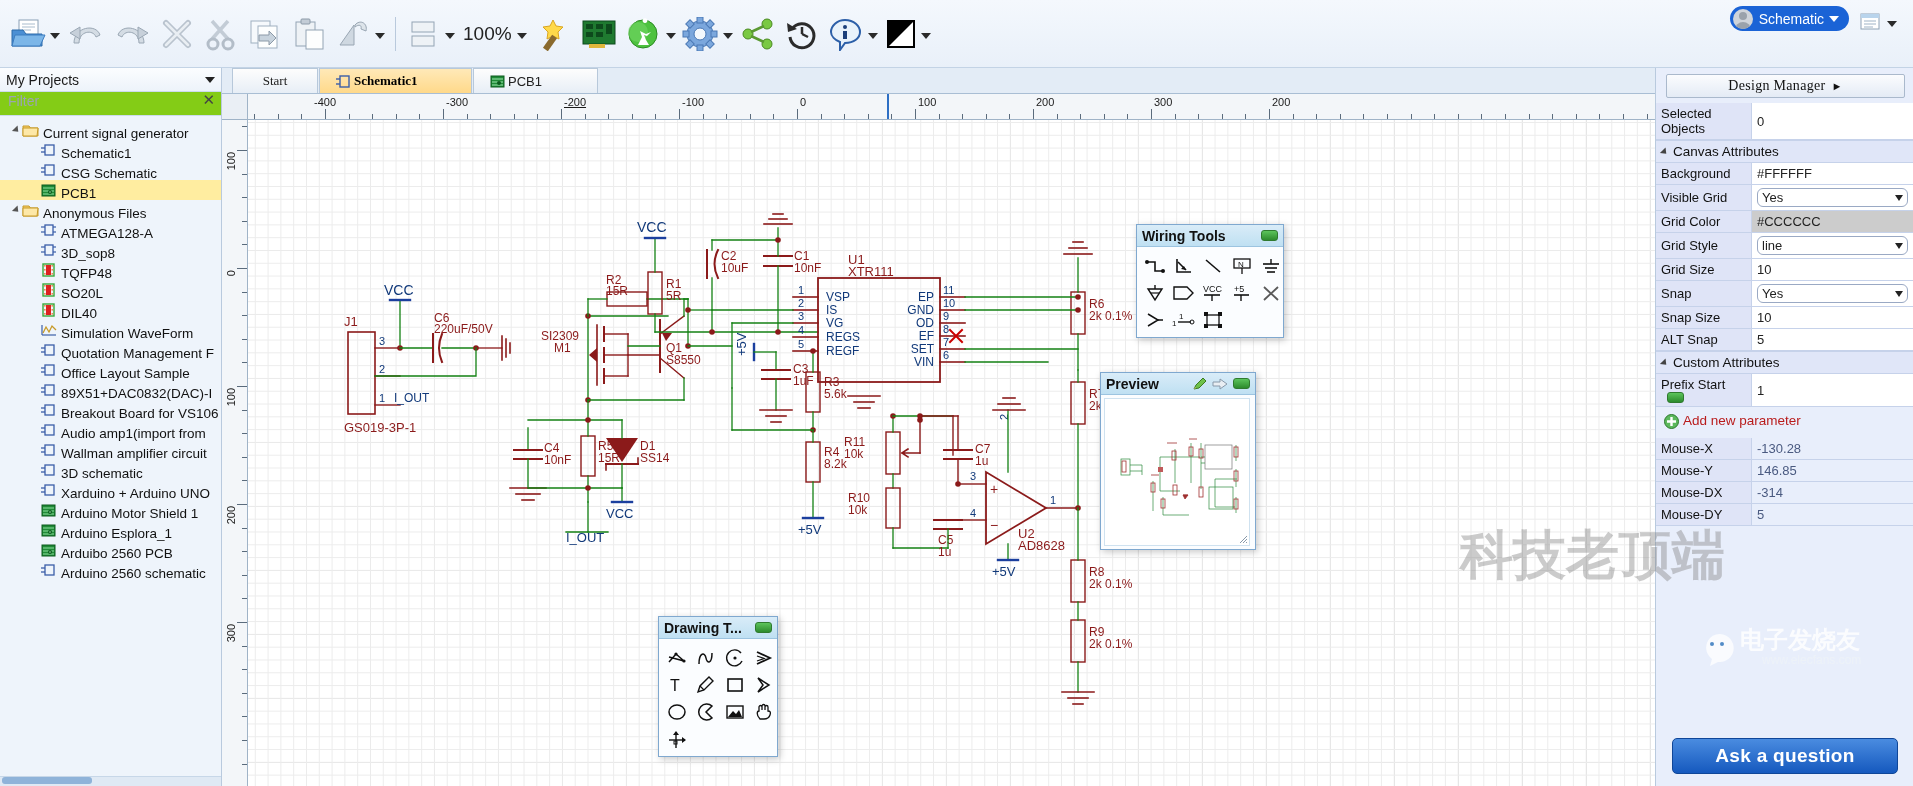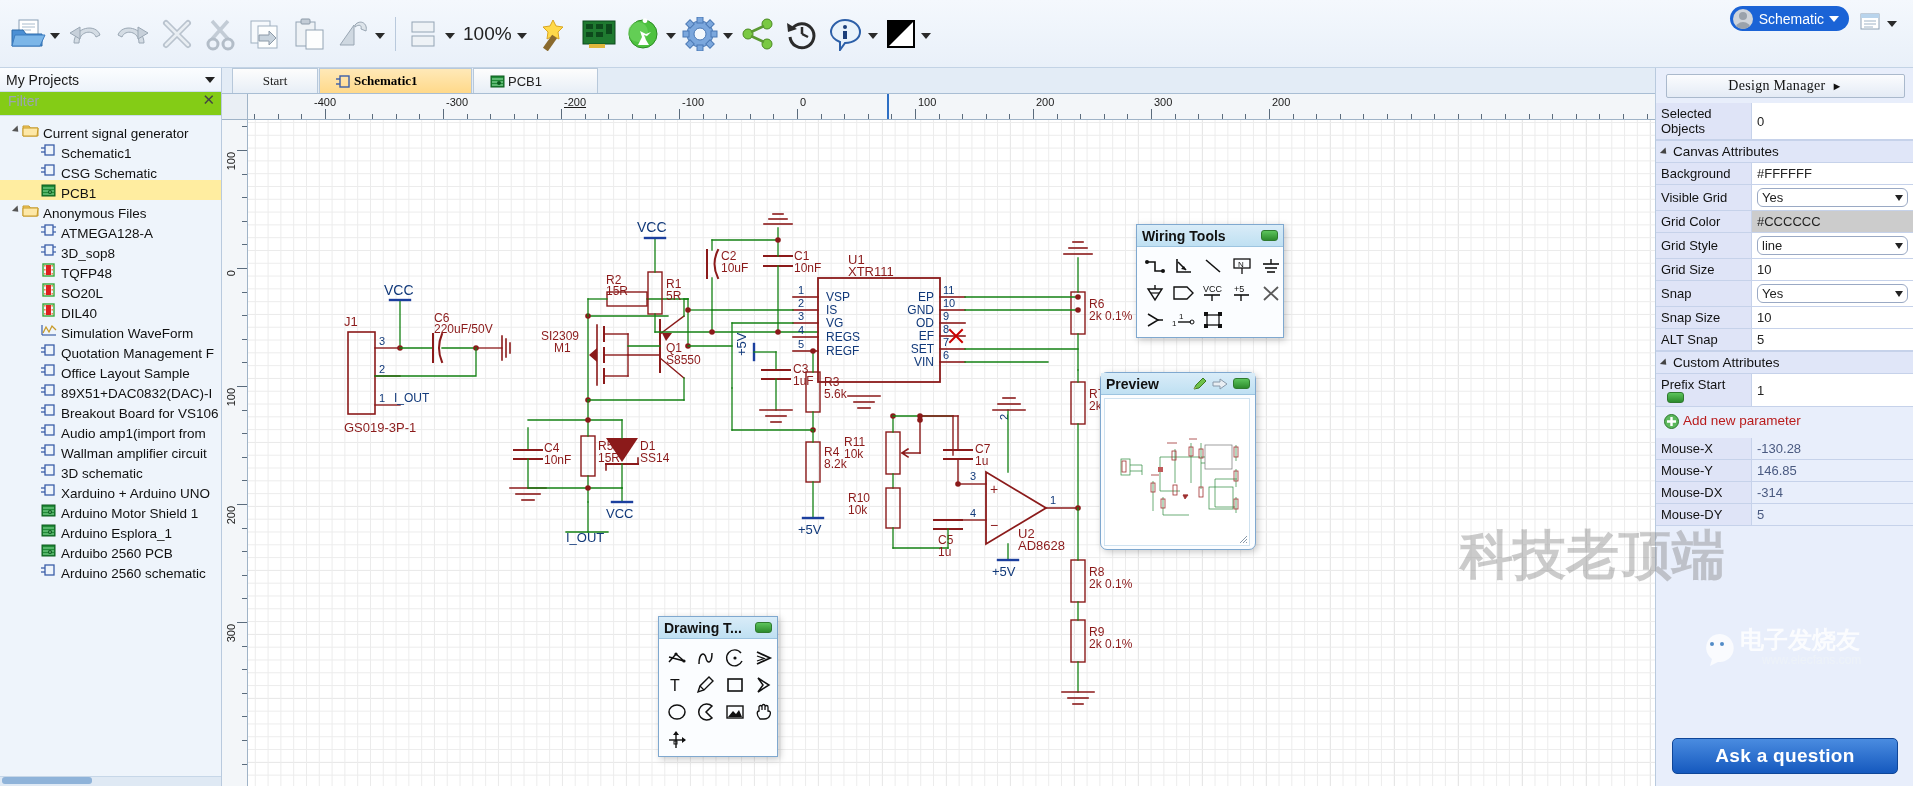--- a/index.html
+++ b/index.html
@@ -1225,21 +1225,21 @@
                     <rect x="17" y="2" width="4" height="4"></rect>
                     <rect x="3" y="14" width="4" height="4"></rect>
                     <rect x="17" y="14" width="4" height="4"></rect>
                   </g>
                 </svg>
               </div>
           </div>
         </div>
       </div>
 
-      <div class="fpanel" style="left:852px; top:252px; width:156px;border-radius:7px;">
+      <div class="fpanel" style="left:852px; top:252px; width:156px;">
         <div class="fp-title">
           <span>Preview</span>
           <span class="spacer"></span>
           <svg width="16" height="14" style="margin-right:4px">
             <path d="M2 12 L4 8 L11 1 L14 4 L7 11 Z" fill="#6ec24a" stroke="#3c7a20"></path>
             <path d="M2 12 L4 11 L3 10 Z" fill="#d8c07a"></path>
           </svg>
           <svg width="17" height="14" style="margin-right:4px">
             <path d="M1 5 h7 V2 l7 5 l-7 5 V9 H1 Z" fill="#e9eef3" stroke="#8899aa"></path>
           </svg>

